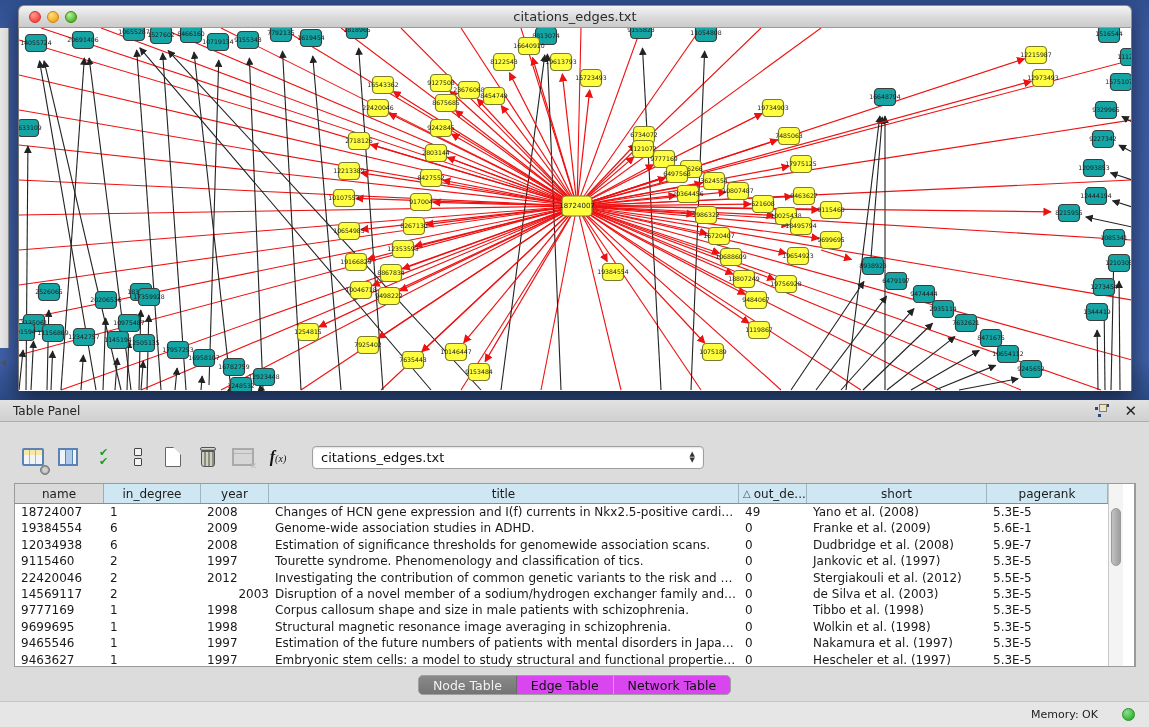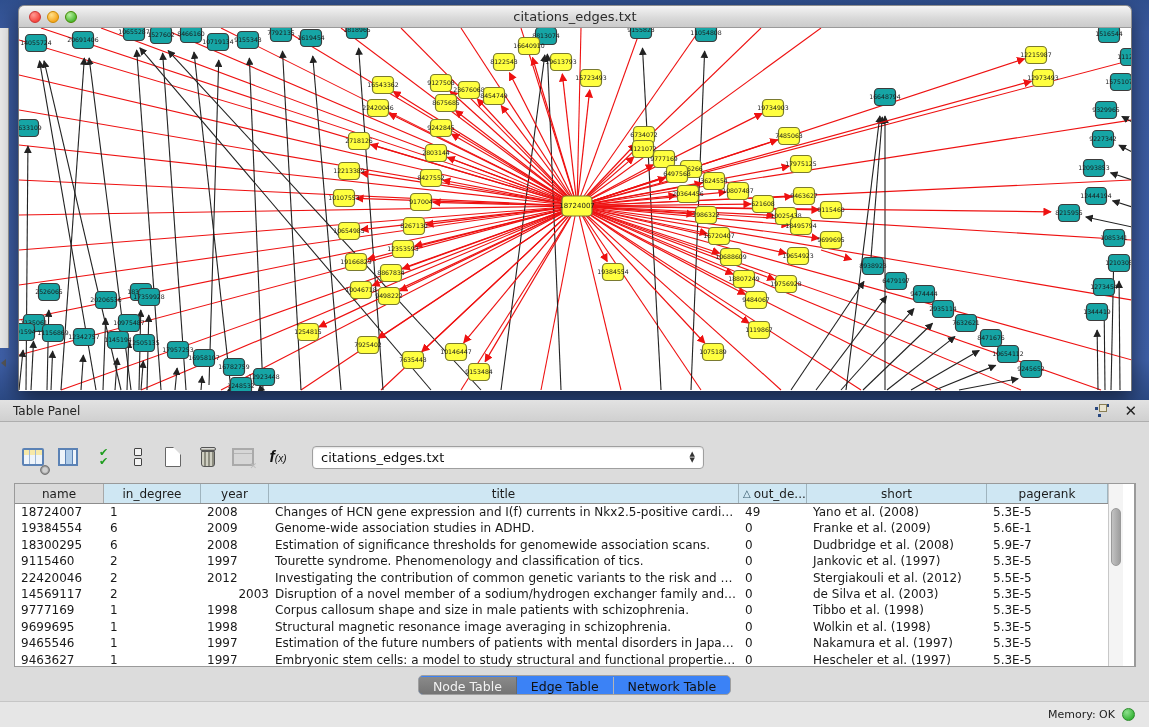--- a/index.html
+++ b/index.html
@@ -51,21 +51,21 @@
   .rows-ic { width:8px; height:18px; display:flex; flex-direction:column; justify-content:space-between; }
   .rows-ic span { display:block; width:8px; height:8px; border:1px solid #444; border-radius:1px; background:#f4f4f4; }
   .page-ic { width:16px; height:20px; background:#fff; border:1px solid #666; border-radius:1px; position:relative; }
   .page-ic:before { content:""; position:absolute; right:-1px; top:-1px; border:4px solid transparent; border-top-color:#dcdcdc; border-right-color:#dcdcdc; }
   .trash-ic { width:18px; height:21px; position:relative; }
   .trash-ic .lid { position:absolute; top:0; left:1px; width:16px; height:4px; background:linear-gradient(#eee,#9a9a8d); border:1px solid #555; border-radius:2px; }
   .trash-ic .can { position:absolute; top:4px; left:2px; width:14px; height:16px; background:repeating-linear-gradient(90deg,#cfcfc2 0 2px,#8d8d80 2px 4px); border:1px solid #555; border-radius:0 0 3px 3px; }
   .tbl-gray { width:22px; height:18px; border:2px solid #9a9a9a; background:#d4d4d4; position:relative; opacity:.75; }
   .tbl-gray:before { content:""; position:absolute; left:0; top:3px; width:100%; height:1px; background:#aaa; }
   .tbl-gray:after { content:"✕"; position:absolute; right:-5px; bottom:-7px; font-size:9px; color:#b0b0b0; }
-  .fx-ic { font-size:16px; font-style:italic; color:#111; font-family:Liberation Sans, sans-serif; }
+  .fx-ic { font-size:16px; font-style:italic; color:#111; font-family:Liberation Serif, serif; }
   .fx-ic span { font-size:10px; }
   #tbl-select { margin-left:14px; width:392px; height:23px; background:#fff; border:1px solid #9f9f9f; border-radius:4px;
      display:flex; align-items:center; justify-content:space-between; padding:0 8px; box-shadow:inset 0 1px 2px rgba(0,0,0,.12); }
   #tbl-select .val { font-size:13px; color:#111; }
   #tbl-select .updn { font-size:7px; color:#333; line-height:6px; text-align:center; }
 
   #tbl-wrap { position:absolute; left:14px; top:83px; width:1122px; height:184px; background:#fff;
      border:1px solid #9a9a9a; border-right:2px solid #9a9a9a; display:flex; }
   #tbl-main { width:1093px; }
   #thead { display:flex; height:20px; border-bottom:1px solid #8c8c8c; }
@@ -74,28 +74,28 @@
   .th.gray { background:#dadada; border-right:1px solid #a8a8a8; }
   .th.leftal { justify-content:flex-start; padding-left:4px; }
   .sortg { font-size:10px; margin-right:3px; color:#35596b; }
   #tbody .tr { display:flex; height:16.4px; }
   #tbody .td { font-size:12px; color:#191919; padding:1px 0 0 6px; overflow:hidden; white-space:nowrap; text-overflow:ellipsis; }
   #vscroll { width:15px; background:#f4f4f4; border-left:1px solid #c8c8c8; position:relative; }
   #vthumb { position:absolute; left:2px; top:24px; width:10px; height:58px; border-radius:6px;
      background:linear-gradient(90deg,#c2c2c2,#9e9e9e); border:1px solid #9a9a9a; }
 
   #tabs { position:absolute; left:0; top:275px; width:1149px; display:flex; justify-content:center; }
-  .seg { display:flex; border:1px solid #9f9f9f; border-radius:5px; overflow:hidden; background:#3b82f6; height:20px;align-items:center; }
+  .seg { display:flex; border:1px solid #9f9f9f; border-radius:5px; overflow:hidden; background:#d946ef; height:20px; }
   .seg .tab { font-size:12.5px; padding:2px 14px 0; color:#111; border-right:1px solid #b5b5b5; cursor:pointer; }
   .seg .tab:last-child { border-right:none; }
   .seg .tab.sel { background:linear-gradient(#8a8a8a,#747474); color:#f2f2f2; border-right:1px solid #6a6a6a; }
 
   #statusbar { position:absolute; left:0; bottom:0; width:1149px; height:26px; background:#e6e6e6; border-top:1px solid #c6c6c6;
      display:flex; align-items:center; justify-content:flex-end; padding-right:14px; }
-  #mem-label { font-size:11px; color:#222; margin-right:7px;text-align:right; }
+  #mem-label { font-size:11px; color:#222; margin-right:24px;text-align:right; }
   #mem-dot { width:13px; height:13px; border-radius:50%; background:radial-gradient(circle at 35% 30%,#8ce08c,#35b335 75%); border:1px solid #2b8a2b; }
 </style>
 </head>
 <body>
 
 <div id="stage">
 
   <div id="desktop">
     <div id="left-sliver">
       <div id="sliver-arrow"></div>
@@ -810,21 +810,21 @@
             <div class="tr">
               <div class="td" style="width: 89px;">19384554</div>
               <div class="td" style="width: 97px;">6</div>
               <div class="td" style="width: 68px;">2009</div>
               <div class="td" style="width: 470px;">Genome-wide association studies in ADHD.</div>
               <div class="td" style="width: 68px;">0</div>
               <div class="td" style="width: 180px;">Franke et al. (2009)</div>
               <div class="td" style="width: 121px;">5.6E-1</div>
             </div>
             <div class="tr">
-              <div class="td" style="width: 89px;">18300295</div>
+              <div class="td" style="width: 89px;">12034938</div>
               <div class="td" style="width: 97px;">6</div>
               <div class="td" style="width: 68px;">2008</div>
               <div class="td" style="width: 470px;">Estimation of significance thresholds for genomewide association scans.</div>
               <div class="td" style="width: 68px;">0</div>
               <div class="td" style="width: 180px;">Dudbridge et al. (2008)</div>
               <div class="td" style="width: 121px;">5.9E-7</div>
             </div>
             <div class="tr">
               <div class="td" style="width: 89px;">9115460</div>
               <div class="td" style="width: 97px;">2</div>

